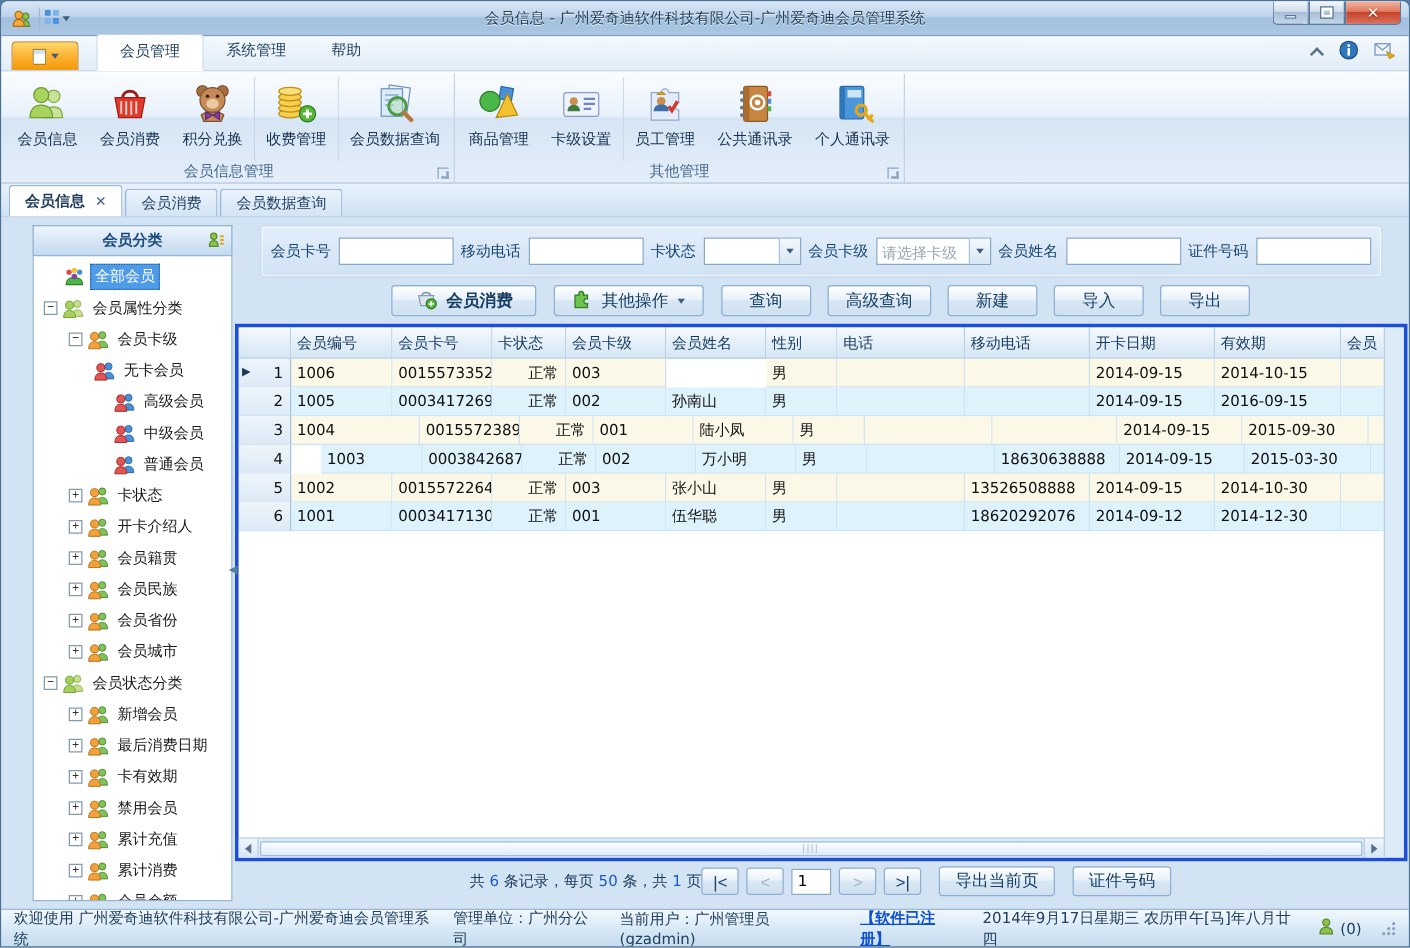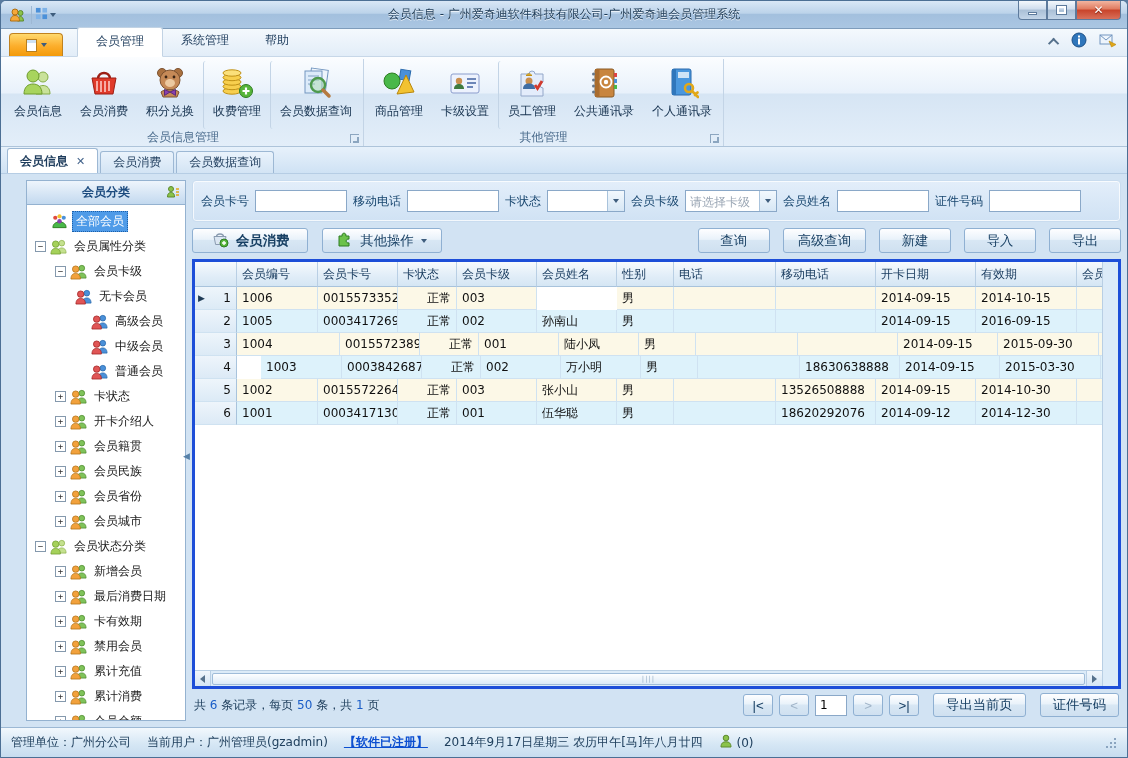--- a/index.html
+++ b/index.html
@@ -61,21 +61,21 @@
     background:linear-gradient(#eef5fc,#c3d9ef); border:1px solid #94b2d0; border-bottom:none; color:#1b4a7e; font-weight:bold; }
   .panel-header .ph-ico { position:absolute; right:5px; top:4px; }
   .tree { flex:1; background:#fff; border:1px solid #94b2d0; overflow:hidden; padding-top:4px; }
   .titem { height:25px; display:flex; align-items:center; gap:4px; white-space:nowrap; }
   .exp { width:11px; height:11px; flex:none; border:1px solid #8599ad; background:#fff; color:#333; font-size:9px; line-height:9px; text-align:center; font-family:"DejaVu Sans Mono",monospace; }
   .exp-sp { width:12px; flex:none; }
   .tlabel { color:#1a1a1a; padding:1px 3px; }
   .tlabel.sel { background:#4f9be8; border:1px dotted #1c5fa8; color:#fff; }
   .split-arrow { position:absolute; right:-4px; top:50%; color:#5580a8; font-size:9px; }
 
-  .content { flex:1; min-width:0; margin-left:6px; display:flex; flex-direction:column; }
+  .content { flex:1; min-width:0; margin-left:6px; display:flex; flex-direction:column;align-items:center; }
 
   
   .filter-panel { height:42px; flex:none; margin-bottom:5px; display:flex; align-items:center; padding:0 8px; gap:6px;
     background:linear-gradient(#e3eefa,#d0e2f4); border:1px solid #c9dcef; border-radius:4px; box-shadow:inset 0 0 0 1px rgba(255,255,255,.75); }
   .flabel { color:#17456e; flex:none; }
   .ftext { width:92px; height:22px; border:1px solid #8aa8c8; background:#fff; padding:0 4px; font:inherit; }
   .combo { height:22px; display:flex; border:1px solid #8aa8c8; background:#fff; }
   .combo .val { flex:1; padding:3px 4px; overflow:hidden; white-space:nowrap; }
   .combo .val.ph { color:#9aa6b4; }
   .combo .drop { width:17px; flex:none; display:flex; align-items:center; justify-content:center;
@@ -815,20 +815,21 @@
           <button class="pg-btn dis">&gt;</button>
           <button class="pg-btn">&gt;|</button>
           <button class="pg-btn pg-export">导出当前页</button>
           <button class="pg-btn pg-export">证件号码</button>
         </div>
       </div>
     </div>
   </div>
 
   <div class="statusbar">
+    <span>欢迎使用 广州爱奇迪软件科技有限公司-广州爱奇迪会员管理系统</span>
     <span>管理单位：广州分公司</span>
     <span>当前用户：广州管理员(gzadmin)</span>
     <span class="link">【软件已注册】</span>
     <span>2014年9月17日星期三 农历甲午[马]年八月廿四</span>
     <span class="sb-user">
       <span id="status-person"><svg width="14" height="14" viewBox="0 0 14 14">
             <circle cx="7" cy="4" r="2.8" fill="#8bc34a" stroke="#5c8a2e"></circle>
             <path d="M2 13c0-4 2.2-5.2 5-5.2S12 9 12 13z" fill="#8bc34a" stroke="#5c8a2e"></path>
           </svg></span>
       <span>(0)</span>

